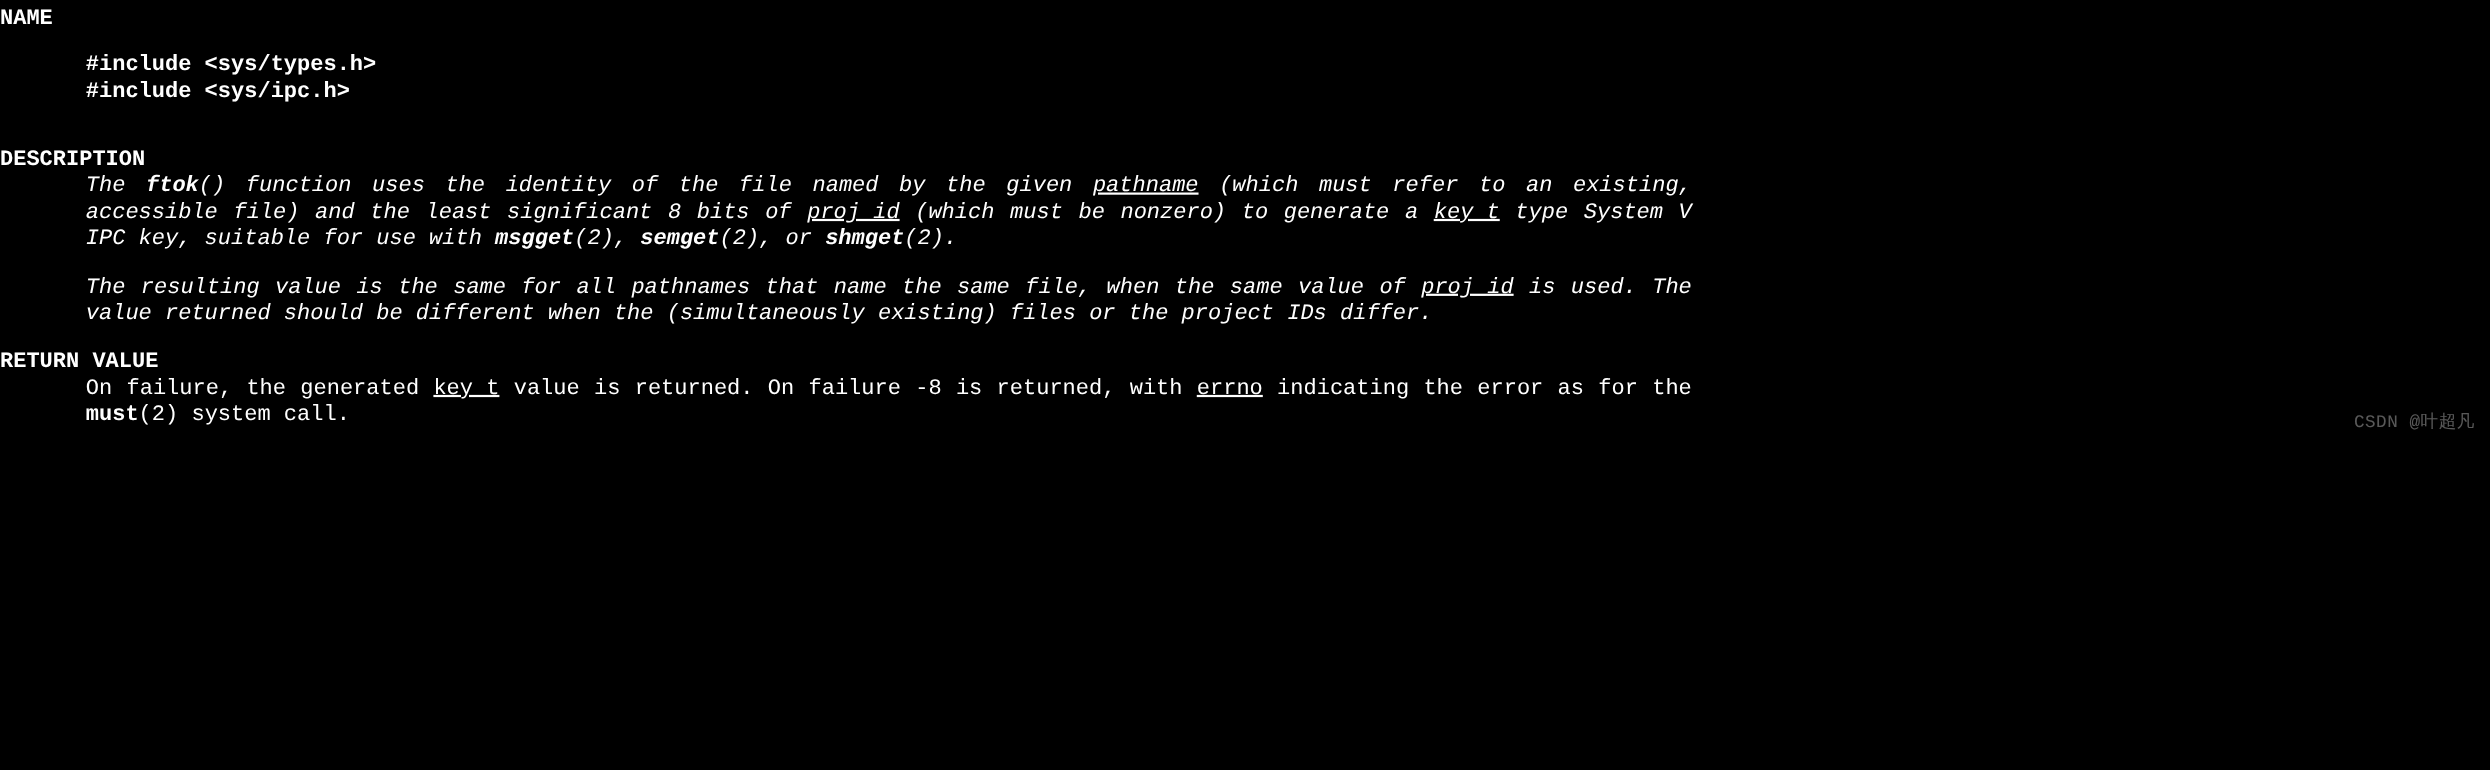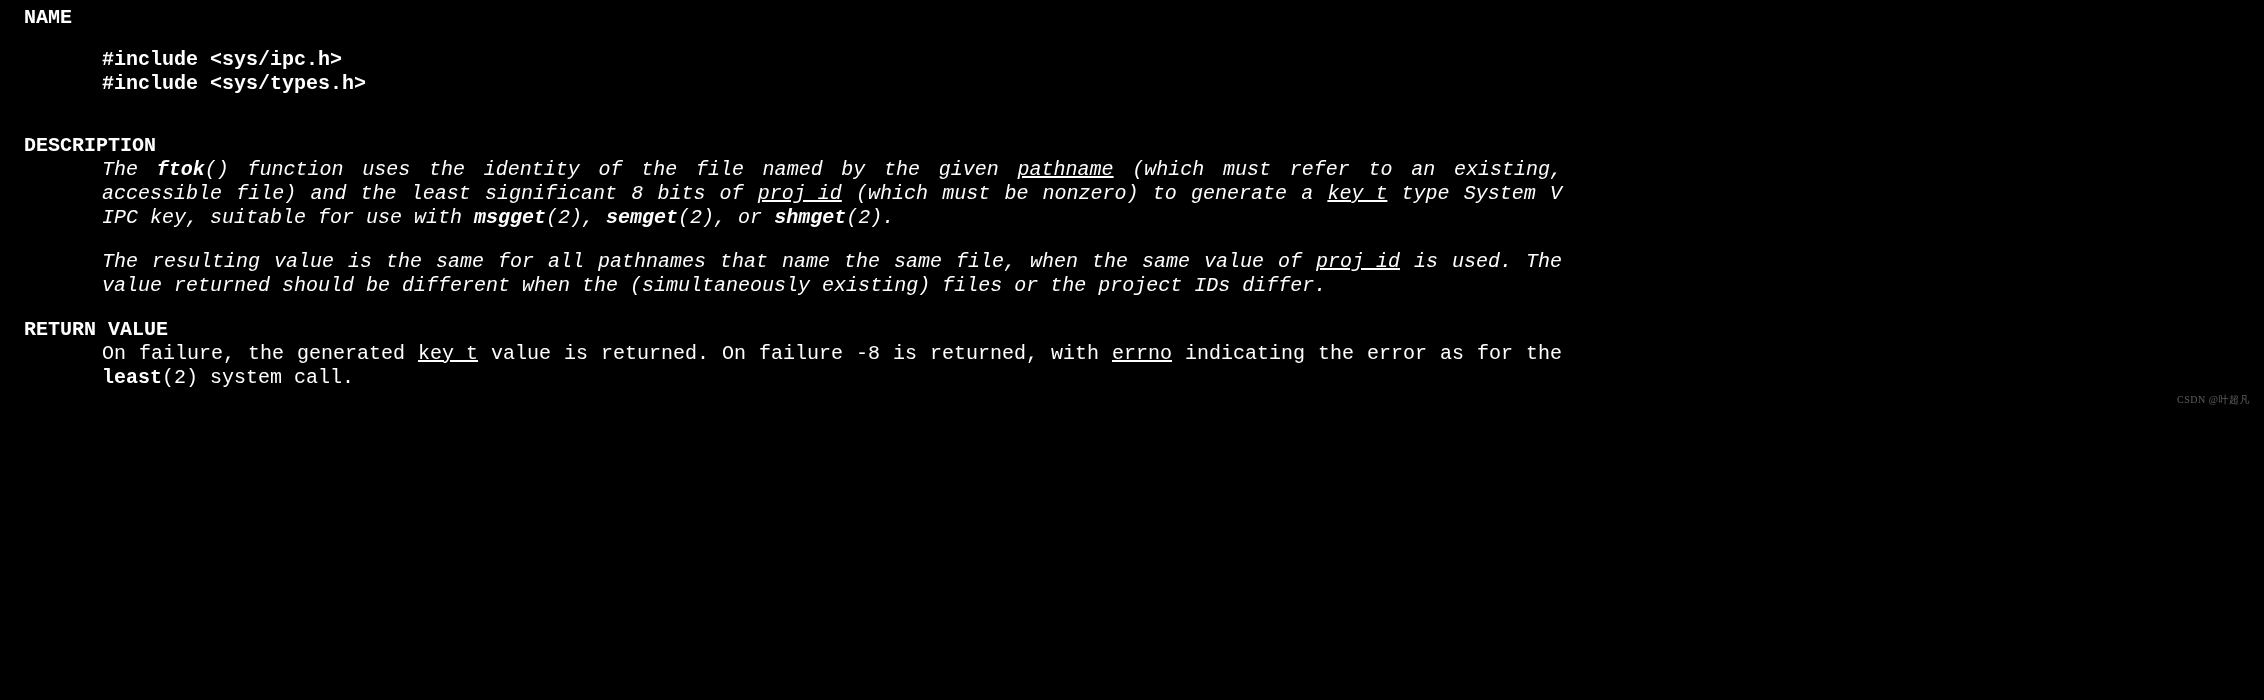--- a/index.html
+++ b/index.html
@@ -6,21 +6,21 @@
     margin: 0;
     padding: 0;
     background: #000;
     color: #fff;
     font-family: "Courier New", Courier, monospace;
     font-size: 20px;
     line-height: 1.2;
     width: 2264px;
   }
   .page {
-    padding: 6px 8px 10px 24px;
+    padding: 6px 8px 10px 0;
     position: relative;
     box-sizing: border-box;
     width: 2264px;
   }
   .sect {
     margin-bottom: 18px;
   }
   .hd {
     font-weight: bold;
     letter-spacing: 0;
@@ -31,51 +31,51 @@
     max-width: 1460px;
   }
   .b { font-weight: bold; }
   .ul { text-decoration: underline; }
   .para { margin-bottom: 20px; font-style: italic; }
   .watermark {
     position: absolute;
     right: 14px;
     bottom: 6px;
     color: rgba(255,255,255,0.35);
-    font-size: 10px;
-    font-family: Liberation Serif, serif;
+    font-size: 16px;
+    font-family: Liberation Mono, monospace;
     letter-spacing: 0.5px;
   }
 </style>
 </head>
 <body>
 
 <div class="page">
 
   <div class="sect">
     <div class="hd">NAME</div>
   </div>
 
   <div class="sect">
+    <div class="indent b">#include &lt;sys/types.h&gt;</div>
     <div class="indent b">#include &lt;sys/ipc.h&gt;</div>
-    <div class="indent b">#include &lt;sys/types.h&gt;</div>
     <div class="indent" style="height:20px;"></div>
   </div>
 
   <div class="sect">
     <div class="hd">DESCRIPTION</div>
     <div class="indent para">
       <span>The  </span><span class="b">ftok</span><span>()  function  uses the identity of the file named by the given </span><span class="ul">pathname</span><span> (which must refer to an existing, accessible file) and the least significant 8 bits of </span><span class="ul">proj_id</span><span> (which must be nonzero) to generate a </span><span class="ul">key_t</span><span> type System V IPC key, suitable for use with </span><span class="b">msgget</span><span>(2), </span><span class="b">semget</span><span>(2), or </span><span class="b">shmget</span><span>(2).</span>
     </div>
     <div class="indent para">
       <span>The resulting value is the same for all pathnames that name the same file, when the same value of </span><span class="ul">proj_id</span><span> is used.  The value returned should be different when the (simultaneously existing) files or the project IDs differ.</span>
     </div>
   </div>
 
-  <div class="sect" style="margin-bottom:12px">
+  <div class="sect" style="margin-bottom:0">
     <div class="hd">RETURN VALUE</div>
     <div class="indent">
-      <span>On failure, the generated </span><span class="ul">key_t</span><span> value is returned.  On failure -8 is returned, with </span><span class="ul">errno</span><span> indicating the  error  as  for  the </span><span class="b">least</span><span>(2) system call.</span>
+      <span>On failure, the generated </span><span class="ul">key_t</span><span> value is returned.  On failure -8 is returned, with </span><span class="ul">errno</span><span> indicating the  error  as  for  the </span><span class="b">must</span><span>(2) system call.</span>
     </div>
   </div>
 
   <div class="watermark">CSDN @叶超凡</div>
 </div>
 
 </body></html>

